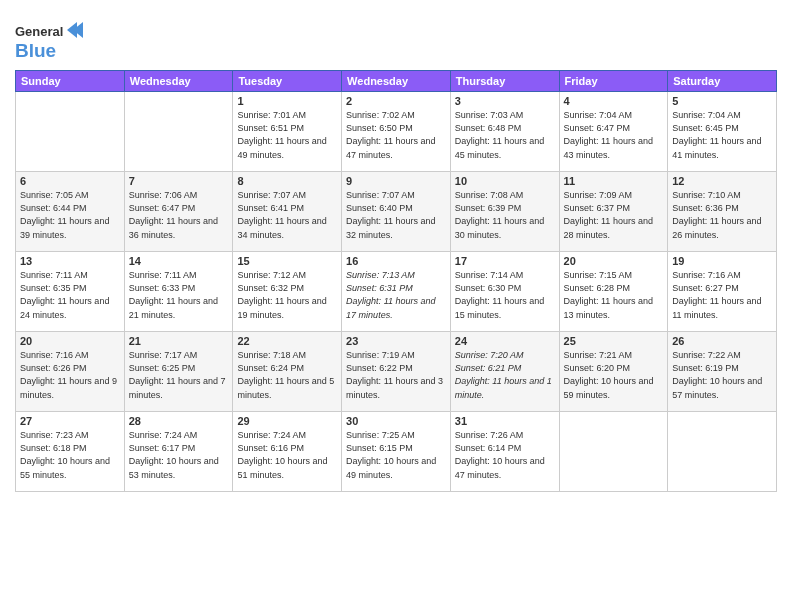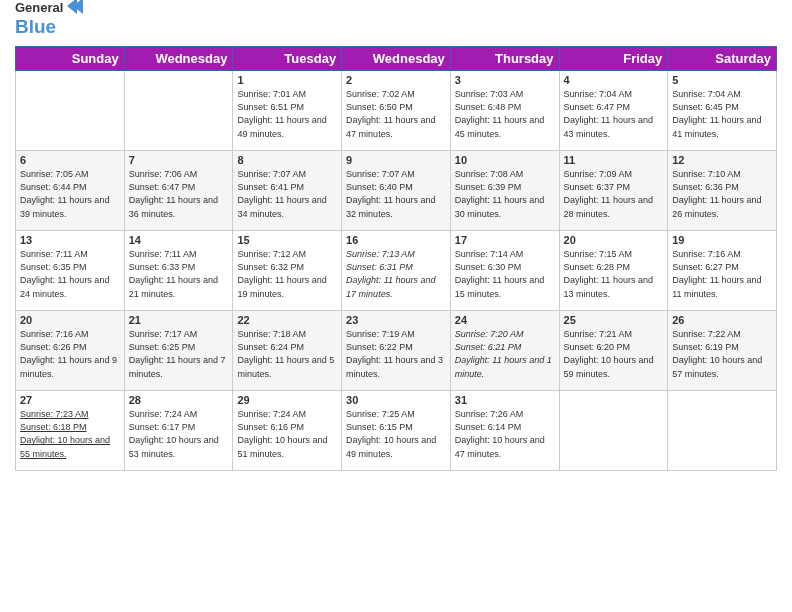--- a/index.html
+++ b/index.html
@@ -6,21 +6,21 @@
     body {
       width: 792px;
       height: 612px;
       font-family: Arial, sans-serif;
       background: #fff;
       overflow: hidden;
     }
     .page {
       width: 792px;
       height: 612px;
-      padding: 0 15px;
+      padding: 24px 15px;
     }
     .header {
       display: flex;
       justify-content: space-between;
       align-items: flex-start;
       margin-bottom: 8px;
     }
     .logo {
       display: flex;
       align-items: center;
@@ -37,25 +37,25 @@
     .subtitle {
       font-size: 13px;
       color: #555;
     }
     .calendar {
       width: 100%;
       border-collapse: collapse;
       font-size: 9.5px;
     }
     .calendar th {
-      background-color: #a21caf;
+      background-color: #8b5cf6;
       color: #fff;
-      text-align: right;
+      text-align: left;
       padding: 4px 5px;
-      font-size: 13px;
+      font-size: 11px;
       font-weight: bold;
       border: 1px solid #3a62b0;
     }
     .calendar td {
       vertical-align: top;
       border: 1px solid #ccc;
       padding: 3px 4px;
       width: 108px;
       height: 80px;
       color: #333;
@@ -277,21 +277,21 @@
           <td>
             <span class="day-num">26</span>
             <div class="day-info" style="white-space: pre-line;">Sunrise: 7:22 AM
 Sunset: 6:19 PM
 Daylight: 10 hours and 57 minutes.</div>
           </td>
         </tr>
         <tr>
           <td>
             <span class="day-num">27</span>
-            <div class="day-info" style="white-space: pre-line; text-decoration: underline;">Sunrise: 7:23 AM
+            <div class="day-info" style="white-space: pre-line;">Sunrise: 7:23 AM
 Sunset: 6:18 PM
 Daylight: 10 hours and 55 minutes.</div>
           </td>
           <td>
             <span class="day-num">28</span>
             <div class="day-info" style="white-space: pre-line;">Sunrise: 7:24 AM
 Sunset: 6:17 PM
 Daylight: 10 hours and 53 minutes.</div>
           </td>
           <td>

